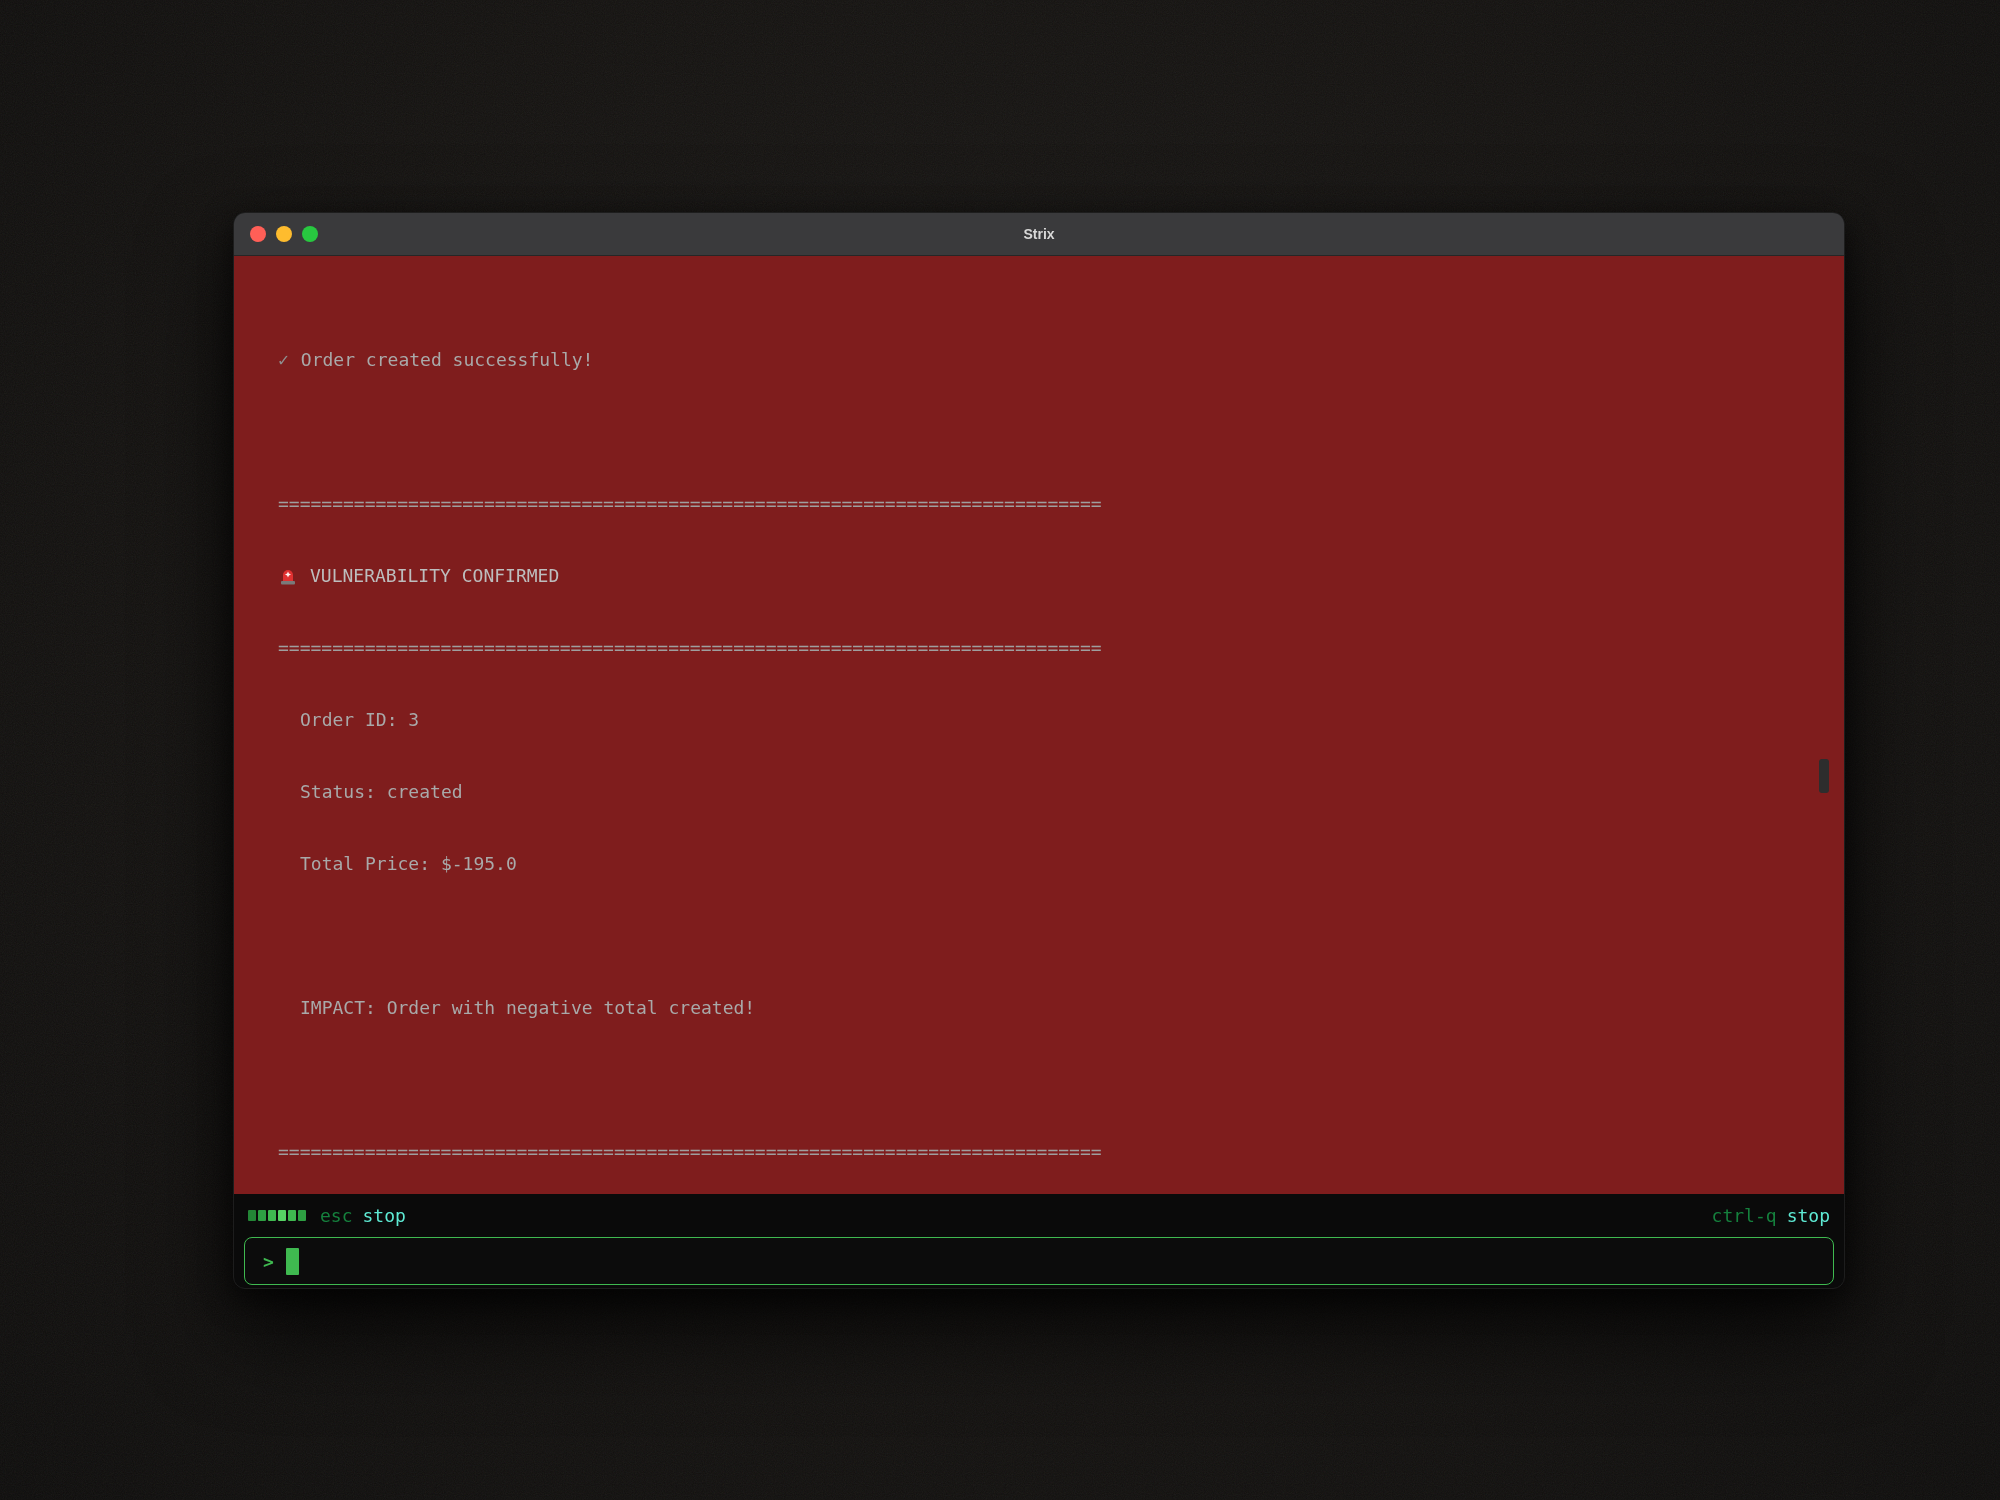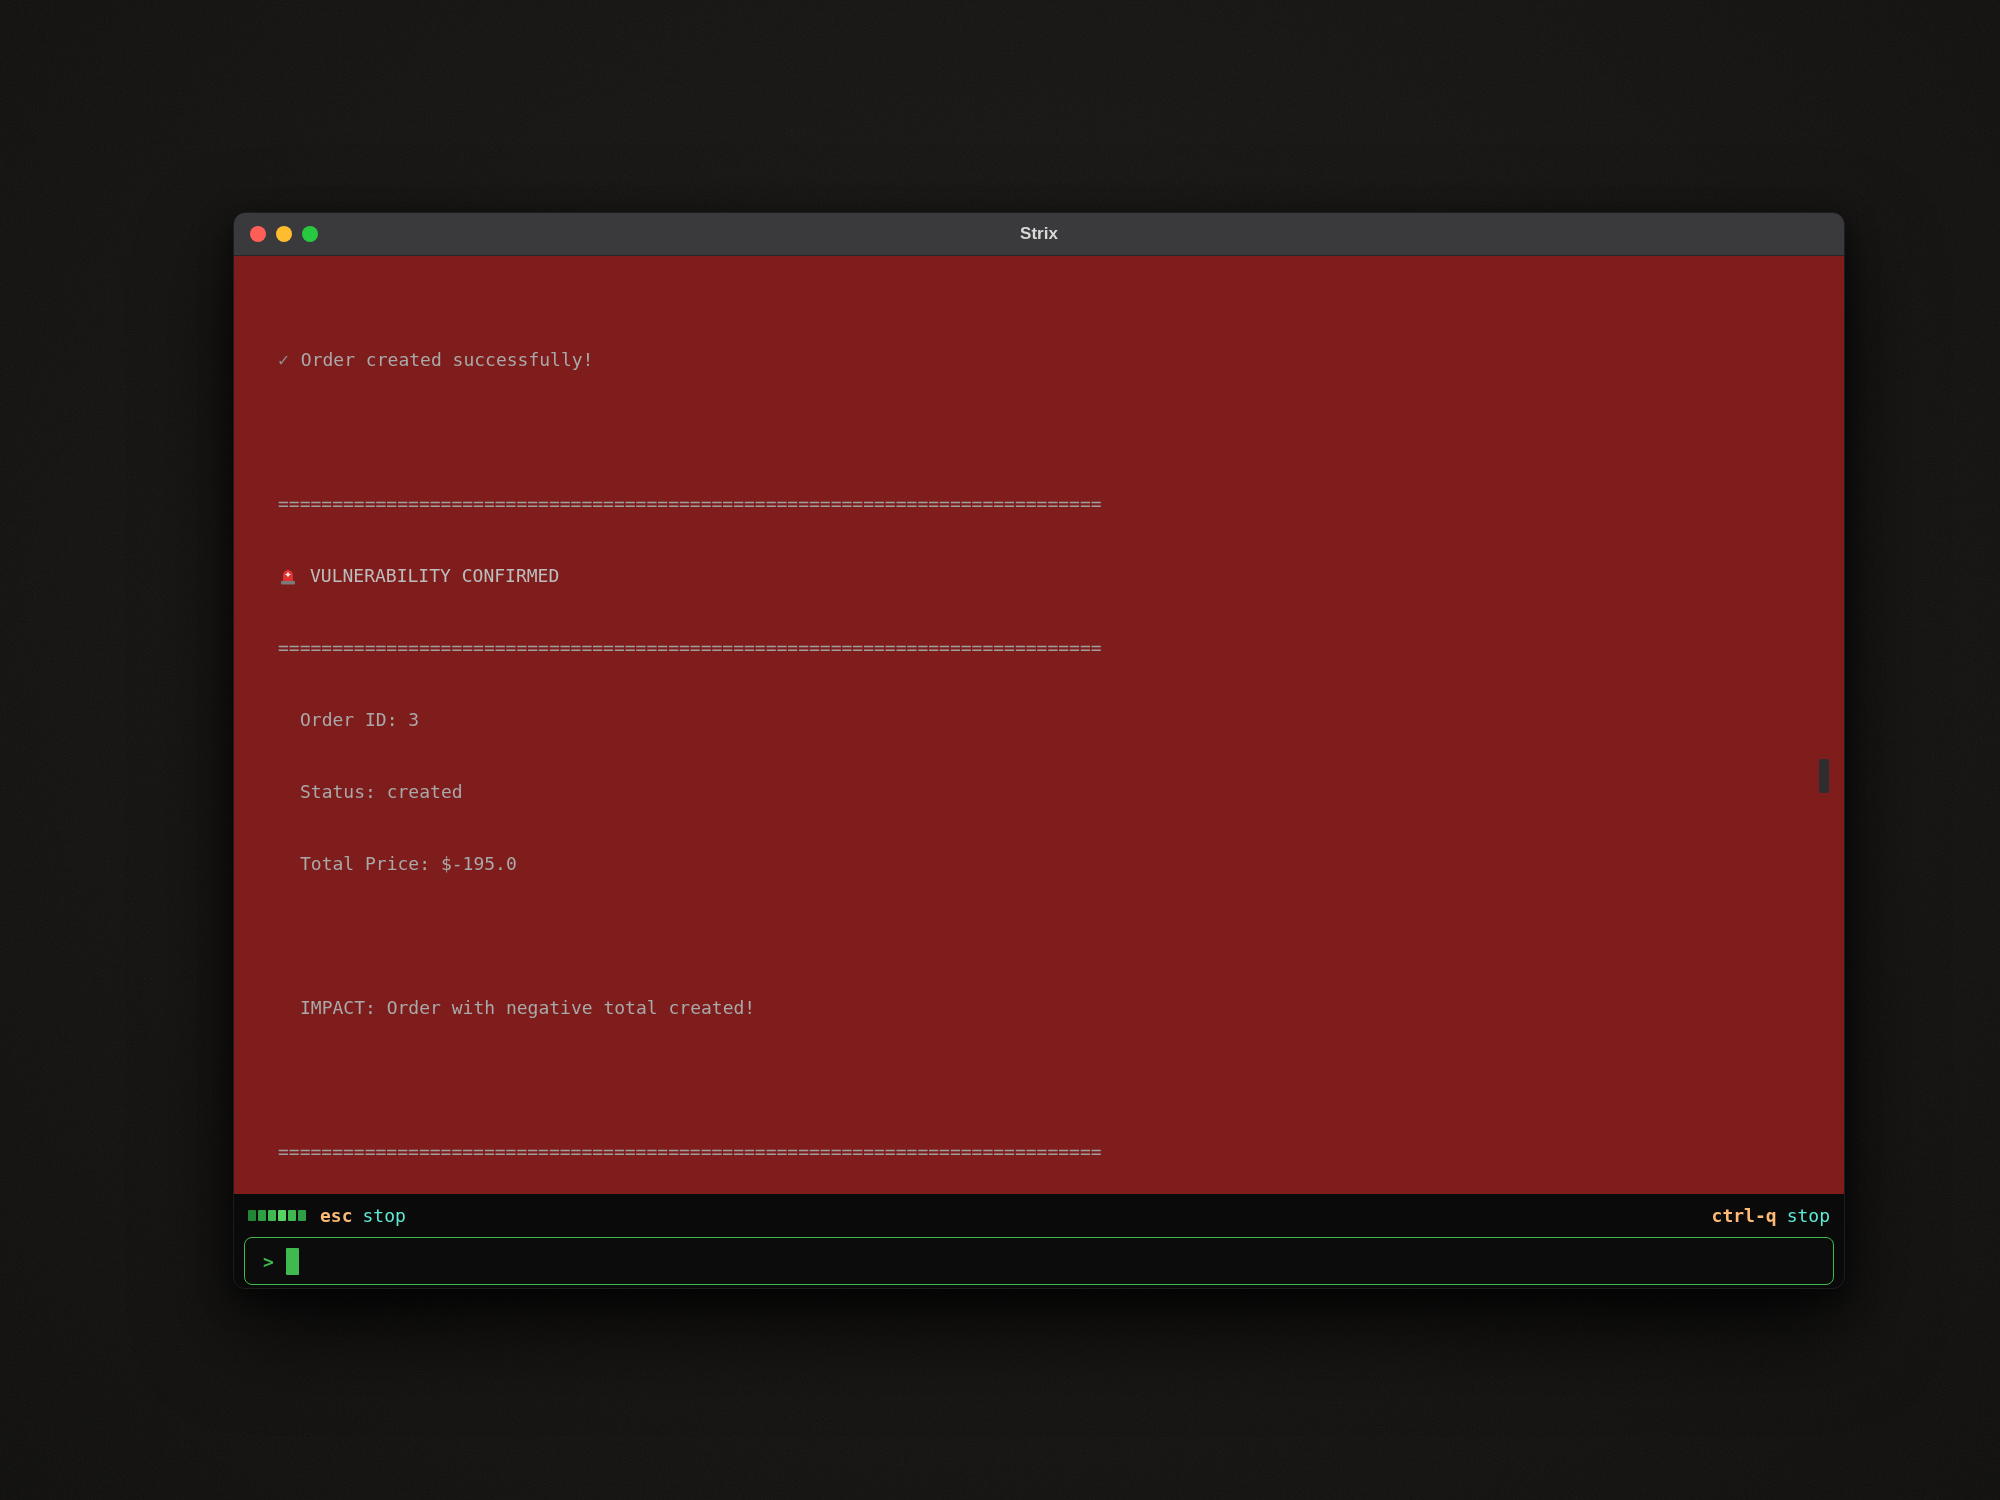--- a/index.html
+++ b/index.html
@@ -21,21 +21,21 @@
     height:42px;flex:0 0 42px;background:#3a3a3c;display:flex;align-items:center;
     position:relative;border-bottom:1px solid #262626;
   }
   .lights{display:flex;gap:10px;padding-left:16px;}
   .light{width:16px;height:16px;border-radius:50%;}
   .light.red{background:#ff5f57;}
   .light.yellow{background:#febc2e;}
   .light.green{background:#28c840;}
   .win-title{
     position:absolute;left:0;right:0;text-align:center;
-    font-family:"Liberation Sans",sans-serif;font-weight:bold;font-size:17px;color:#d8d8d8;
+    font-family:"Liberation Sans",sans-serif;font-weight:bold;font-size:14px;color:#d8d8d8;
   }
 
   
   .content{
     flex:0 0 938px;height:938px;overflow:hidden;position:relative;
     padding:20px 0 0 0;box-sizing:border-box;background:#7f1d1d;
     font-size:18px;line-height:24px;color:#a9a9a9;white-space:pre;
   }
   .tline{height:24px;padding-left:44px;}
   .tline.blank{height:24px;}
@@ -51,21 +51,21 @@
     background:#2d2d2d;border-radius:3px;
   }
 
   
   .footerbar{
     flex:0 0 43px;display:flex;align-items:center;padding:0 14px;box-sizing:border-box;
     font-size:18px;background:#0a0a0a;
   }
   .spinner{display:flex;gap:2px;margin-right:14px;}
   .blk{width:8px;height:11px;border-radius:1px;}
-  .key{color:#fdba74;font-weight:bold;}
+  .key{color:#15803d;font-weight:normal;}
   .action{color:#5eead4;margin-left:10px;}
   .f-spacer{flex:1;}
 
   
   .inputbox{
     flex:0 0 48px;margin:0 10px 6px 10px;border:1.5px solid #3fb950;border-radius:8px;
     background:#0c0c0c;display:flex;align-items:center;padding-left:18px;box-sizing:border-box;
     font-size:18px;
   }
   .prompt{color:#3fb950;font-weight:bold;}

